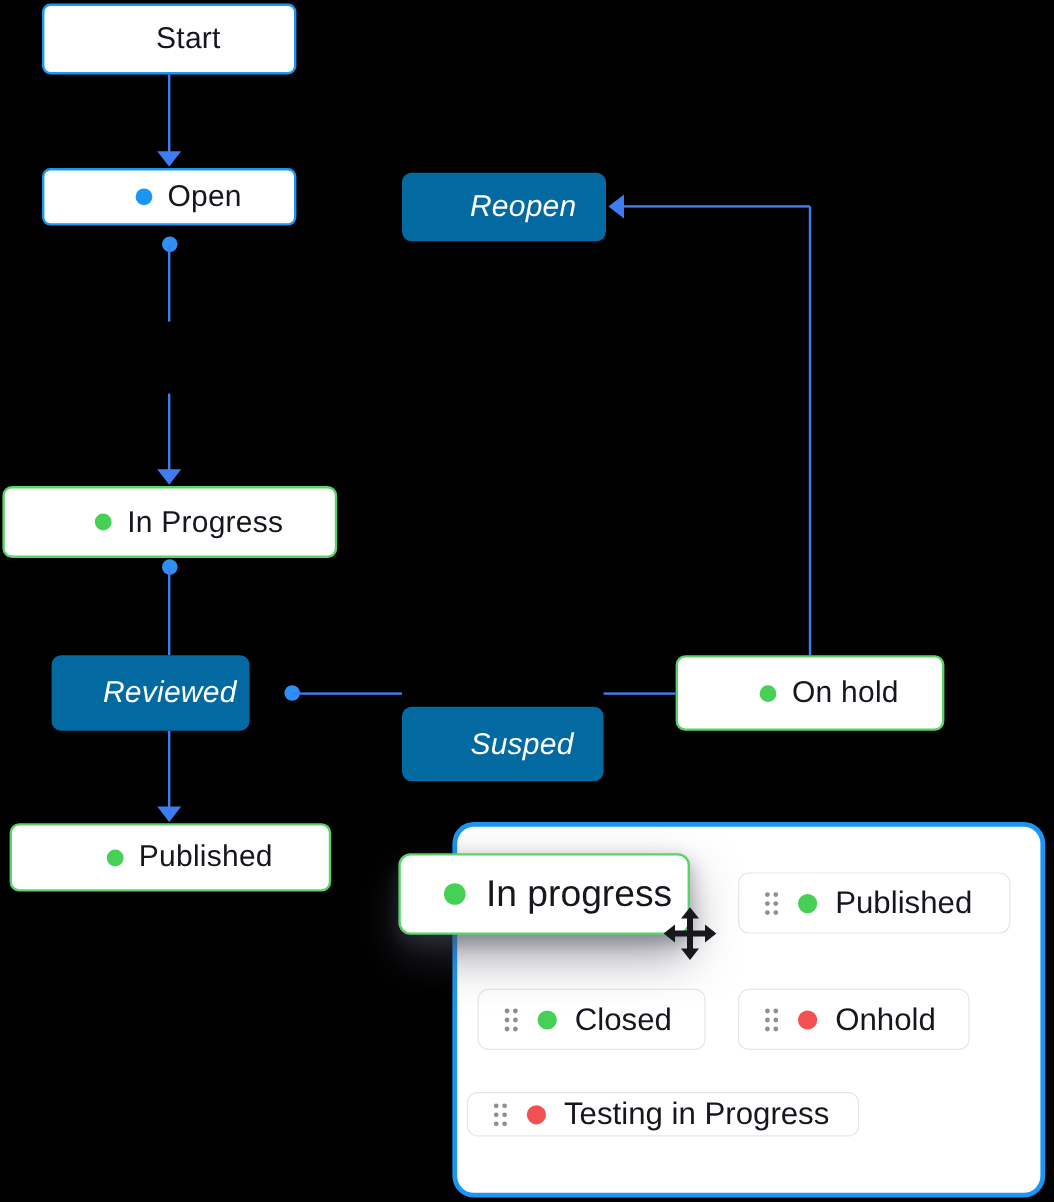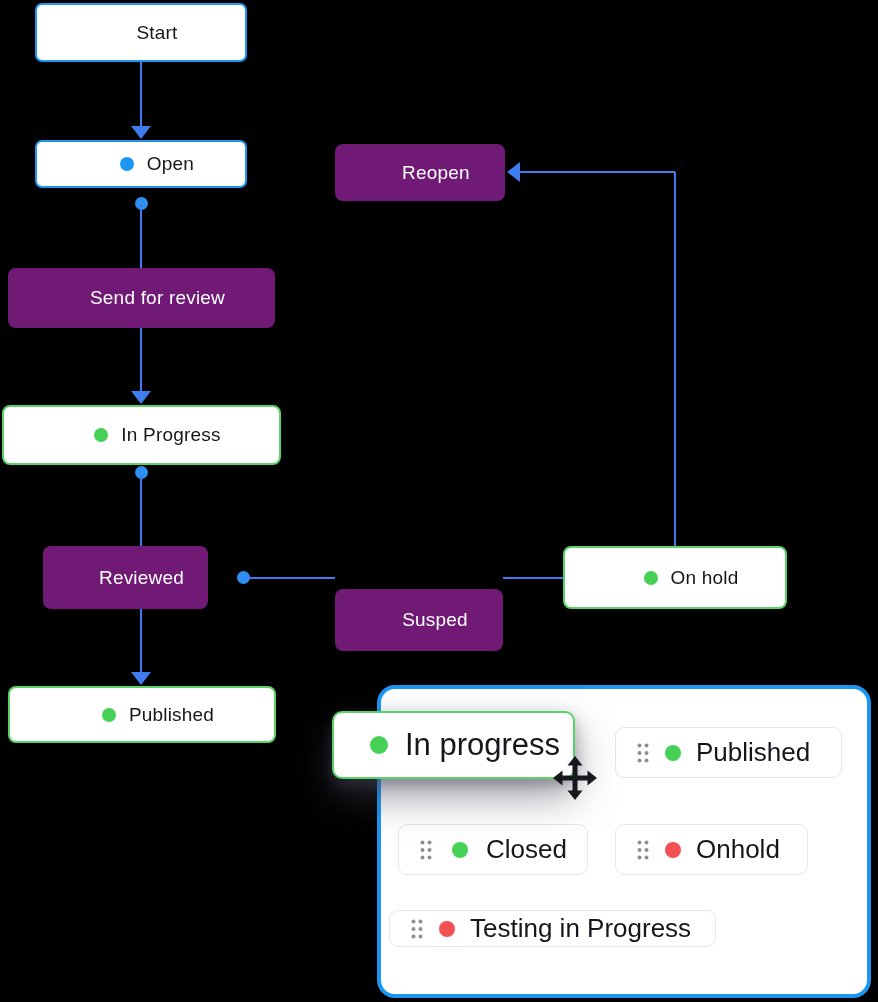--- a/index.html
+++ b/index.html
@@ -5,25 +5,25 @@
   * { margin:0; padding:0; box-sizing:border-box; }
   html,body { background:#000; }
   body { font-family:"Liberation Sans","DejaVu Sans",sans-serif; }
   #canvas {
     position:relative; width:878px; height:1002px;
     background:#000; overflow:hidden;
   }
   
   .node {
     position:absolute; display:flex; align-items:center; justify-content:center;
-    font-size:19px; color:#15171c; letter-spacing:.2px;padding-left:32px;
+    font-size:25px; color:#15171c; letter-spacing:.2px;padding-left:32px;
   }
   .node.state   { background:#fff; border:2px solid #1b96f3; border-radius:7px; }
   .node.status  { background:#fff; border:2px solid #58d366; border-radius:8px; }
-  .node.action  { background:#701a75; border-radius:8px; color:#fff; }
+  .node.action  { background:#0369a1; border-radius:8px; color:#fff;font-style:italic; }
   #node-start       { left:35px;  top:3px;   width:212px; height:59px; }
   #node-open        { left:35px;  top:140px; width:212px; height:48px; }
   #node-reopen      { left:335px; top:144px; width:170px; height:57px; }
   #node-send        { left:8px;   top:268px; width:267px; height:60px; }
   #node-inprogress  { left:2px;   top:405px; width:279px; height:60px; }
   #node-reviewed    { left:43px;  top:546px; width:165px; height:63px; }
   #node-susped      { left:335px; top:547px; width:168px; height:62px;margin-top:42px; }
   #node-onhold      { left:563px; top:546px; width:224px; height:63px; }
   #node-published   { left:8px;   top:686px; width:268px; height:57px; }
   .sdot { width:14px; height:14px; border-radius:50%; margin-right:13px; flex:0 0 auto; }
@@ -45,21 +45,21 @@
   #palette {
     position:absolute; left:377px; top:685px; width:494px; height:313px;
     background:#fff; border:4px solid #1b96f3; border-radius:18px;
   }
   .chip {
     position:absolute; display:flex; align-items:center;
     background:#fff; border:1px solid #e7e7e7; border-radius:9px;
     font-size:26px; color:#15171c; padding:0 20px; gap:15px;
   }
   #chip-published { left:234px; top:38px;  width:227px; height:51px; }
-  #chip-closed    { left:17px;  top:135px; width:190px; height:51px;justify-content:space-between; }
+  #chip-closed    { left:17px;  top:135px; width:190px; height:51px; }
   #chip-onhold    { left:234px; top:135px; width:193px; height:51px; }
   #chip-testing   { left:8px;  top:221px; width:327px; height:37px; }
   .chip .sdot { width:16px; height:16px; margin:0; }
   .handle { display:flex; flex:0 0 auto; }
   
   #chip-dragging {
     position:absolute; left:332px; top:711px; width:243px; height:68px;
     background:#fff; border:2px solid #58d366; border-radius:10px;
     display:flex; align-items:center; gap:17px; padding-left:36px;
     font-size:31px; color:#15171c; z-index:5;
@@ -96,23 +96,20 @@
 
   <div class="node state" id="node-open">
     <span class="sdot blue"></span>
     <span>Open</span>
   </div>
 
   <div class="node action" id="node-reopen">
     <span>Reopen</span>
   </div>
 
-  <div class="node action" id="node-send">
-    <span>Send for review</span>
-  </div>
 
   <div class="node status" id="node-inprogress">
     <span class="sdot green"></span>
     <span>In Progress</span>
   </div>
 
   <div class="node action" id="node-reviewed">
     <span>Reviewed</span>
   </div>
 

